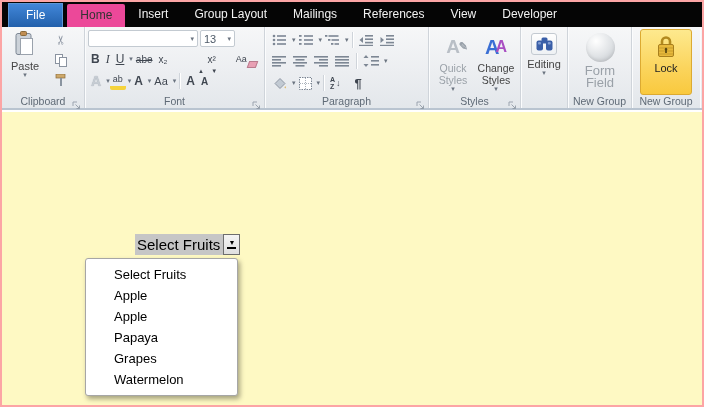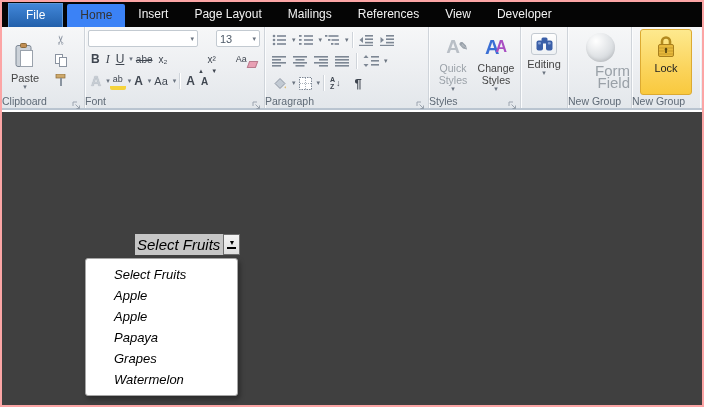--- a/index.html
+++ b/index.html
@@ -6,36 +6,36 @@
   body { font-family:"Liberation Sans", sans-serif; background:#fff; }
   .window { position:relative; width:704px; height:407px; border:2px solid #fca5a5;
             background:#fff; overflow:hidden; }
 
   
   .tabbar { position:absolute; left:0; top:0; width:100%; height:25px; background:#050505;
             display:flex; align-items:stretch; padding-left:6px; }
   .tab { color:#f2f2f2; font-size:12px; line-height:25px; padding:0 13px; cursor:default; }
   .tab-file { background:linear-gradient(#4186d8,#2260ab); border:1px solid #5c97d8; border-bottom:none;
               margin:1px 4px 0 0; padding:0 17px; line-height:23px; color:#fff; }
-  .tab-active { background:#3b82f6; color:#333; border-radius:2px 2px 0 0; margin-top:2px; line-height:23px; }
+  .tab-active { background:#ec4899; color:#333; border-radius:2px 2px 0 0; margin-top:2px; line-height:23px; }
 
   
   .ribbon { position:absolute; left:0; top:25px; width:100%; height:83px;
             background:linear-gradient(#f6f7f8,#eceef1 55%,#e3e7eb);
             border-bottom:2px solid #b9c4d0; display:flex; }
   .group { position:relative; height:100%; border-right:1px solid #cfd4da; box-shadow:1px 0 0 #fbfcfd; }
-  .group-label { position:absolute; bottom:1px; left:0; right:0; 
+  .group-label { position:absolute; bottom:1px; left:0; right:0; text-align:center;
                  font-size:10.5px; color:#5f6a76; }
   .launcher { position:absolute; bottom:3px; right:3px; width:9px; height:9px; opacity:.8; }
 
   .g-clipboard { width:83px; } .g-font { width:180px; } .g-paragraph { width:164px; }
   .g-styles { width:92px; } .g-editing { width:47px; } .g-ng1 { width:64px; } .g-ng2 { width:68px; border-right:none; }
 
   .bigbtn { position:absolute; text-align:center; font-size:11px; color:#444; }
-  .paste { left:3px; top:16px; width:40px; height:60px; }
+  .paste { left:3px; top:4px; width:40px; height:60px; }
   .arrow { font-size:7px; color:#6b7480; line-height:6px; display:block; }
   .arrow-in { font-size:7px; color:#6b7480; margin-left:2px; }
 
   .smallcol { position:absolute; left:47px; top:5px; display:flex; flex-direction:column; gap:4px; }
   .sbtn { width:24px; height:16px; display:flex; align-items:center; justify-content:center; }
 
   .row { position:absolute; display:flex; align-items:center; }
   .btn { display:inline-flex; align-items:center; justify-content:center; height:18px;
          padding:0 3px; color:#3f4650; font-size:12px; border-radius:2px; }
   .divid { width:1px; height:16px; background:#cfd4da; margin:0 3px; box-shadow:1px 0 0 #fff; }
@@ -71,29 +71,29 @@
   .cs-a2 { font-size:16px; font-weight:bold; color:#a94ec2; margin-left:-4px; }
   .disabled { color:#9aa1a8; }
 
   .edit-btn { position:absolute; left:4px; top:6px; width:38px; text-align:center; font-size:11px; color:#444; }
   .edit-ic { width:26px; height:22px; margin:0 auto 3px; border:1px solid #c3cad1; border-radius:3px;
              background:linear-gradient(#fefefe,#eef1f4); display:flex; align-items:center; justify-content:center; }
 
   .sphere { width:29px; height:29px; border-radius:50%; margin:4px auto 3px;
             background:radial-gradient(circle at 35% 28%, #ffffff, #dfe2e5 55%, #bcc0c5);
             box-shadow:inset 0 -2px 3px rgba(0,0,0,.08); }
-  .ff-btn { position:absolute; left:2px; top:2px; width:60px; text-align:right;
-            font-size:15px; line-height:12px; }
+  .ff-btn { position:absolute; left:2px; top:2px; width:60px; text-align:center;
+            font-size:13px; line-height:12px; }
 
   .lock-btn { position:absolute; left:8px; top:2px; width:52px; height:66px; border:1px solid #dcaa32;
               border-radius:3px; background:linear-gradient(#fde98e,#fbd45c 60%,#f9c93e);
               text-align:center; font-size:11px; color:#222; padding-top:4px; }
 
   
-  .doc { position:absolute; left:0; top:110px; right:0; bottom:0; background:#404040;font-style:italic; }
+  .doc { position:absolute; left:0; top:110px; right:0; bottom:0; background:#fef9c3; }
   .field { position:absolute; left:133px; top:122px; display:flex; align-items:stretch; height:21px; }
   .field-text { background:#c6c6c6; color:#000; font-size:15px; line-height:21px; padding:0 3px 0 2px; }
   .field-drop { width:17px; background:linear-gradient(#f4f4f4,#dfdfdf); border:1px solid #6e6e6e;
                 display:flex; flex-direction:column; align-items:center; justify-content:center; }
   .field-drop b { font-size:7px; line-height:6px; color:#000; }
   .field-drop i { display:block; width:9px; height:1.5px; background:#000; margin-top:1px; }
 
   .droplist { position:absolute; left:83px; top:146px; width:153px; background:#fff;
               border:1px solid #a6a6a6; border-radius:3px; padding:5px 0;
               box-shadow:2px 3px 5px rgba(0,0,0,.35); }
@@ -107,21 +107,21 @@
 </style>
 </head>
 <body>
 
 <div class="window">
 
   <div class="tabbar">
     <div class="tab tab-file">File</div>
     <div class="tab tab-active">Home</div>
     <div class="tab">Insert</div>
-    <div class="tab">Page Layout</div>
+    <div class="tab">Group Layout</div>
     <div class="tab">Mailings</div>
     <div class="tab">References</div>
     <div class="tab">View</div>
     <div class="tab">Developer</div>
   </div>
 
   <div class="ribbon">
 
     <div class="group g-clipboard">
       <div class="bigbtn paste">
@@ -160,21 +160,21 @@
           </svg>
       </span>
     </div>
 
     <div class="group g-font">
       <div class="row" style="left:3px; top:3px;">
         <div class="combo" style="width:110px;">
           <span></span>
           <span class="arrow-in">▾</span>
         </div>
-        <div class="combo" style="width:44px; margin-left:18px;">
+        <div class="combo" style="width:35px; margin-left:2px;">
           <span>13</span>
           <span class="arrow-in">▾</span>
         </div>
       </div>
       <div class="row" style="left:3px; top:23px;">
         <span class="btn b">B</span>
         <span class="btn i">I</span>
         <span class="btn u">U</span>
         <span class="arrow-in">▾</span>
         <span class="btn strike">abe</span>

